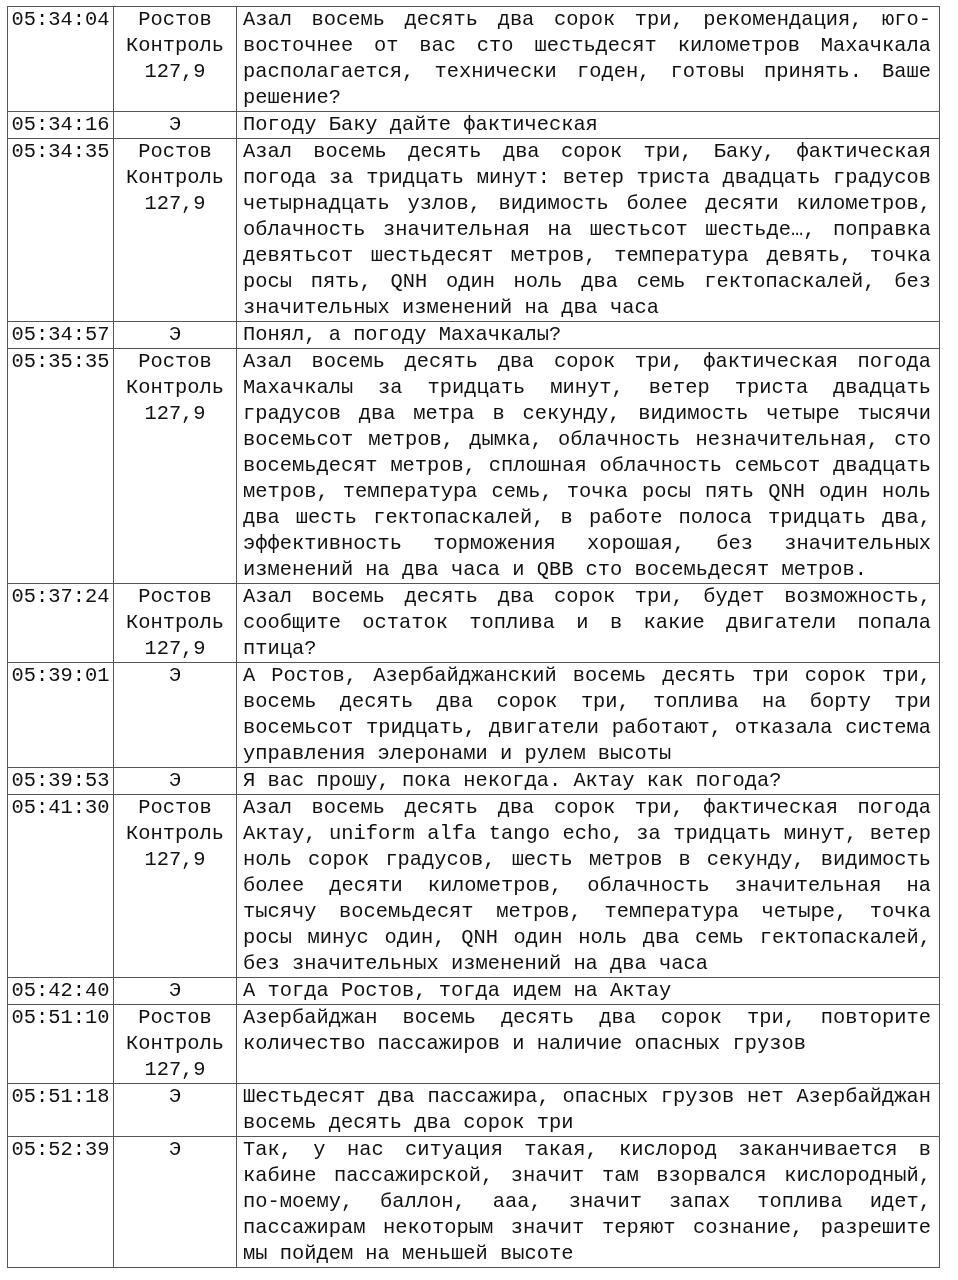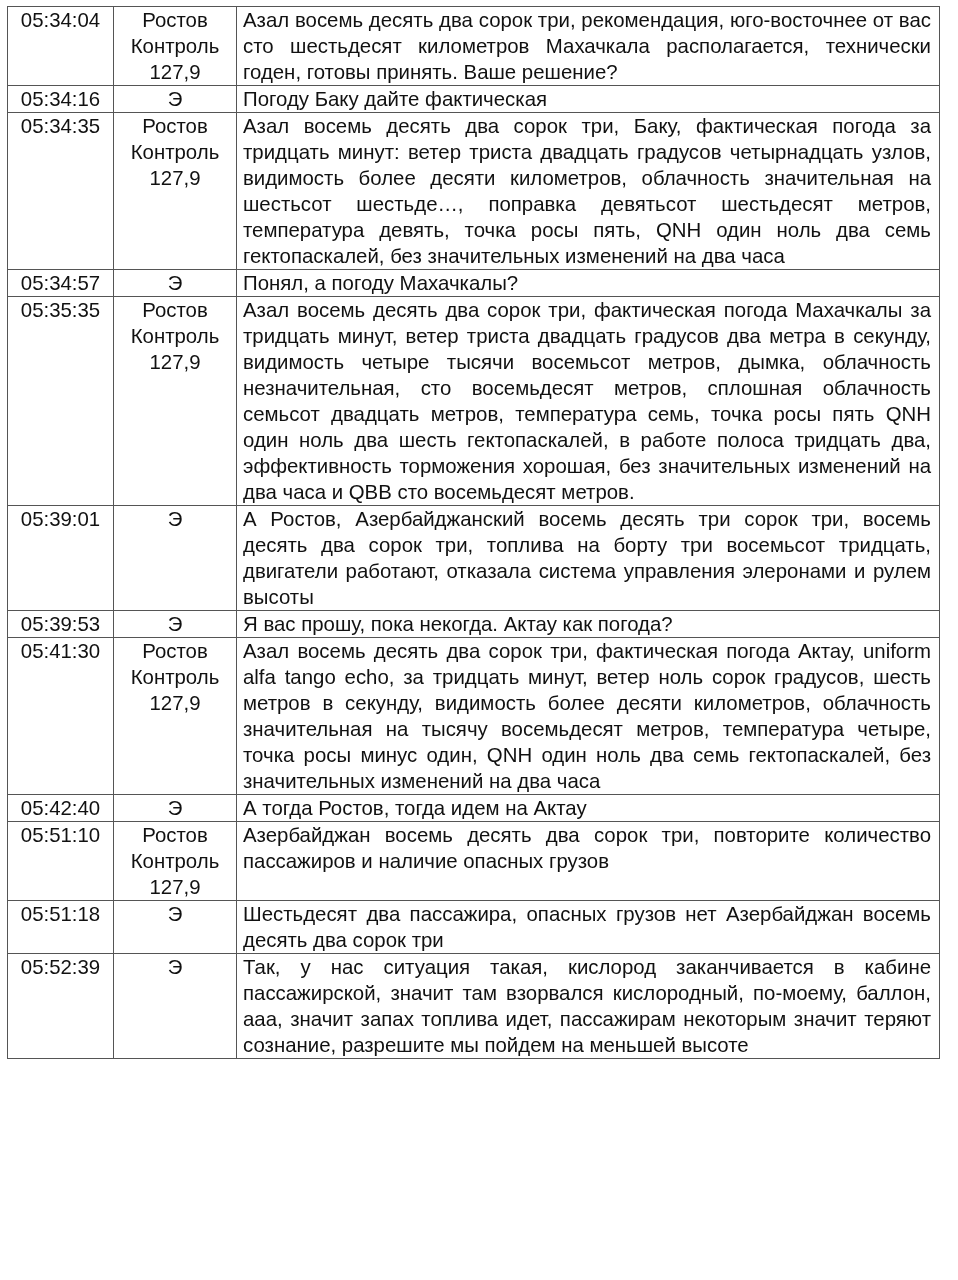--- a/index.html
+++ b/index.html
@@ -4,21 +4,21 @@
 <style>
   html, body { margin: 0; padding: 0; background: #ffffff; }
   body { width: 958px; height: 1280px; position: relative; overflow: hidden; }
   .doc {
     position: absolute; left: 7px; top: 6px; width: 932px;
   }
   table.transcript {
     border-collapse: collapse;
     width: 932px;
     table-layout: fixed;
-    font-family: Liberation Sans, sans-serif;
+    font-family: Liberation Mono, monospace;
     font-size: 20.4px;
     line-height: 26px;
     color: #111111;
     padding-left: 32px;
   }
   table.transcript td {
     border: 1.5px solid #555555;
     vertical-align: top;
     padding: 0 0 0 0;
   }
@@ -82,20 +82,29 @@
     <td class="time">05:35:35</td>
     <td class="speaker">
             <span class="spk-line">Ростов</span>
             <span class="spk-line">Контроль</span>
             <span class="spk-line">127,9</span>
           </td>
     <td class="text">Азал восемь десять два сорок три, фактическая погода Махачкалы за тридцать минут, ветер триста двадцать градусов два метра в секунду, видимость четыре тысячи восемьсот метров, дымка, облачность незначительная, сто восемьдесят метров, сплошная облачность семьсот двадцать метров, температура семь, точка росы пять QNH один ноль два шесть гектопаскалей, в работе полоса тридцать два, эффективность торможения хорошая, без значительных изменений на два часа и QBB сто восемьдесят метров.</td>
   </tr>
 
 
+  <tr>
+    <td class="time">05:37:24</td>
+    <td class="speaker">
+            <span class="spk-line">Ростов</span>
+            <span class="spk-line">Контроль</span>
+            <span class="spk-line">127,9</span>
+          </td>
+    <td class="text">Азал восемь десять два сорок три, будет возможность, сообщите остаток топлива и в какие двигатели попала птица?</td>
+  </tr>
 
   <tr>
     <td class="time">05:39:01</td>
     <td class="speaker">
             <span class="spk-line">Э</span>
           </td>
     <td class="text">А Ростов, Азербайджанский восемь десять три сорок три, восемь десять два сорок три, топлива на борту три восемьсот тридцать, двигатели работают, отказала система управления элеронами и рулем высоты</td>
   </tr>
 
   <tr>

